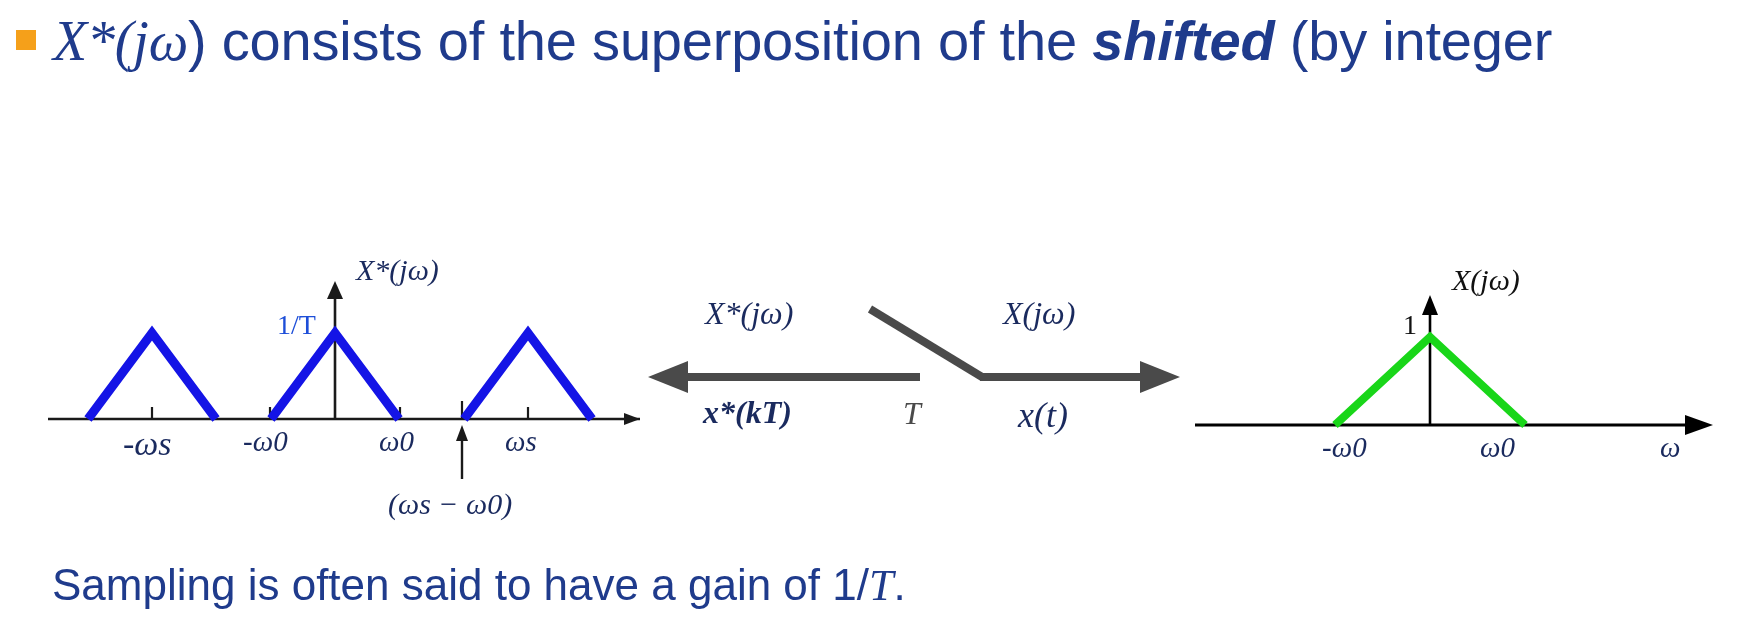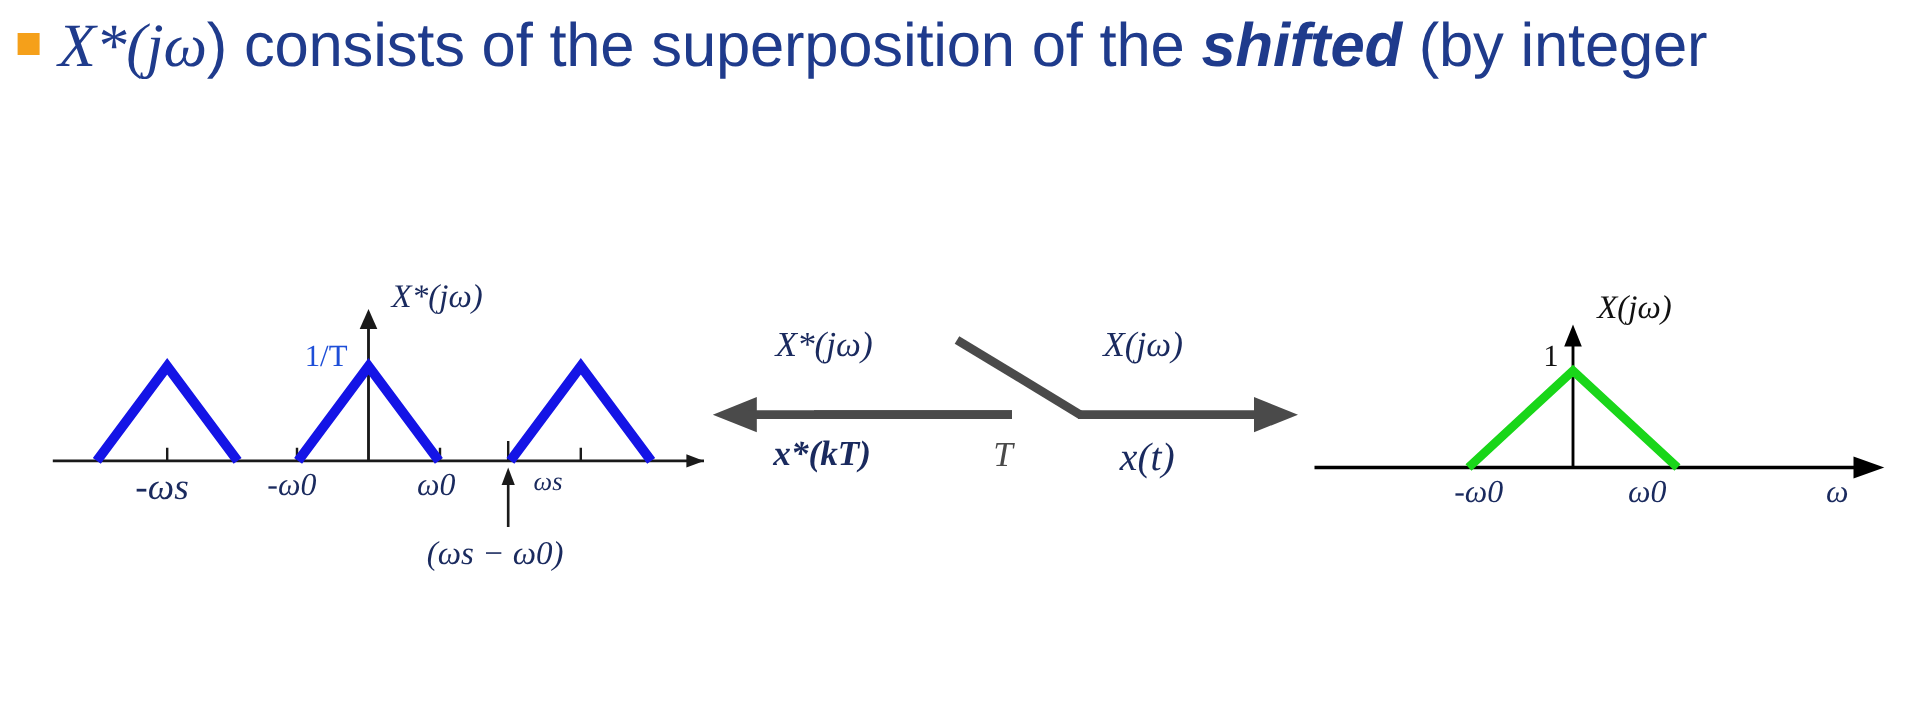--- a/index.html
+++ b/index.html
@@ -153,21 +153,21 @@
       <line x1="442" y1="232" x2="442" y2="186" stroke="#1a1a1a" stroke-width="2.4"></line>
       <polygon points="442,178 436,194 448,194" fill="#1a1a1a"></polygon>
     </svg>
 
     <div class="lbl lbl-navy" style="left:356px;top:6px;font-size:30px;">X*(jω)</div>
     <div class="lbl" style="left:277px;top:62px;font-size:28px;font-style:normal;">1/T</div>
 
     <div class="lbl lbl-navy" style="left:123px;top:178px;font-size:34px;">-ωs</div>
     <div class="lbl lbl-navy" style="left:243px;top:178px;font-size:29px;">-ω0</div>
     <div class="lbl lbl-navy" style="left:379px;top:178px;font-size:29px;">ω0</div>
-    <div class="lbl lbl-navy" style="left:485px;top:178px;font-size:24px;">ωs</div>
+    <div class="lbl lbl-navy" style="left:505px;top:178px;font-size:29px;">ωs</div>
 
     <div class="lbl lbl-navy" style="left:388px;top:240px;font-size:30px;">(ωs − ω0)</div>
 
     <svg width="560" height="200" viewBox="0 0 560 200" style="position:absolute;left:620px;top:20px;">
 
       <line x1="120" y1="110" x2="300" y2="110" stroke="#4a4a4a" stroke-width="8"></line>
       <polygon points="28,110 68,94 68,126" fill="#4a4a4a"></polygon>
       <line x1="60" y1="110" x2="300" y2="110" stroke="#4a4a4a" stroke-width="8"></line>
 
       <line x1="250" y1="42" x2="362" y2="110" stroke="#4a4a4a" stroke-width="8" stroke-linecap="butt"></line>
@@ -193,15 +193,18 @@
       <polyline points="150,178 245,90 340,178" fill="none" stroke="#19D619" stroke-width="8" stroke-linejoin="miter"></polyline>
     </svg>
 
     <div class="lbl" style="left:1452px;top:16px;font-size:30px;color:#111;">X(jω)</div>
     <div class="lbl" style="left:1403px;top:62px;font-size:28px;font-style:normal;color:#111;">1</div>
     <div class="lbl lbl-navy" style="left:1322px;top:184px;font-size:29px;">-ω0</div>
     <div class="lbl lbl-navy" style="left:1480px;top:184px;font-size:29px;">ω0</div>
     <div class="lbl lbl-navy" style="left:1660px;top:184px;font-size:29px;">ω</div>
   </div>
 
+  <div class="bottom-line">
+    <span>Sampling is often said to have a gain of 1/</span><span class="mth">T</span><span>.</span>
+  </div>
 
 
 </div>
 
 </body></html>

